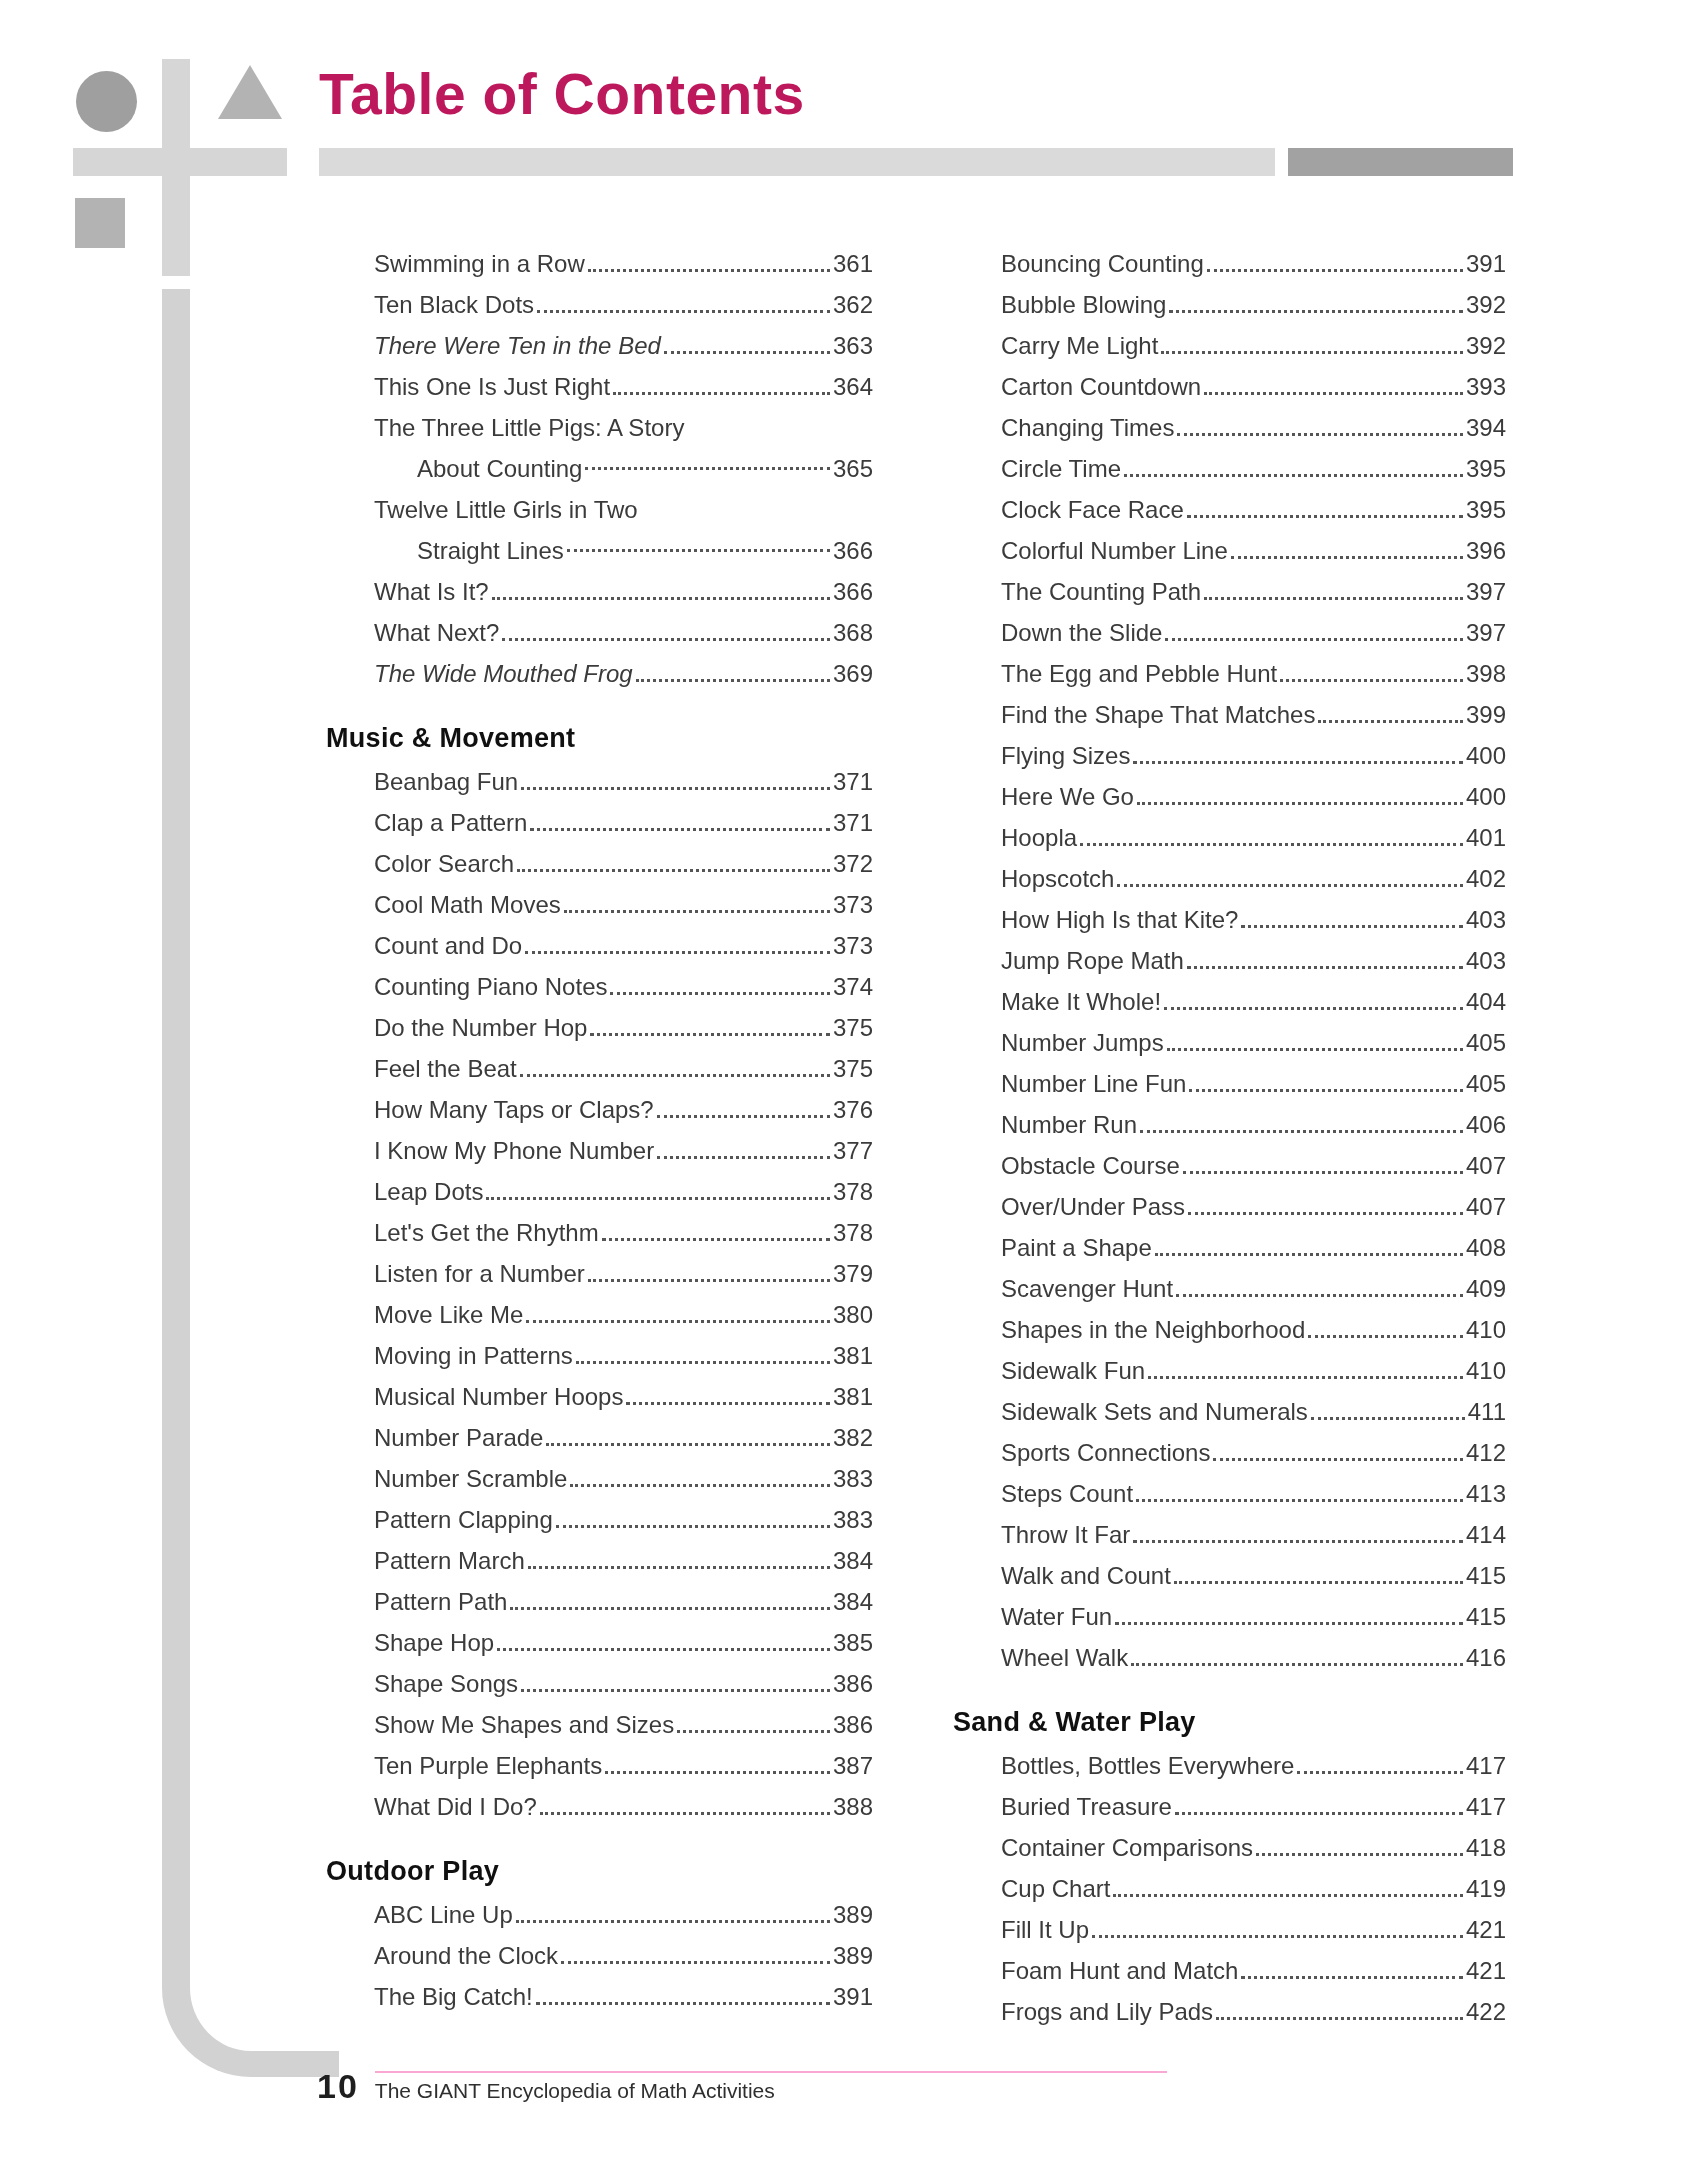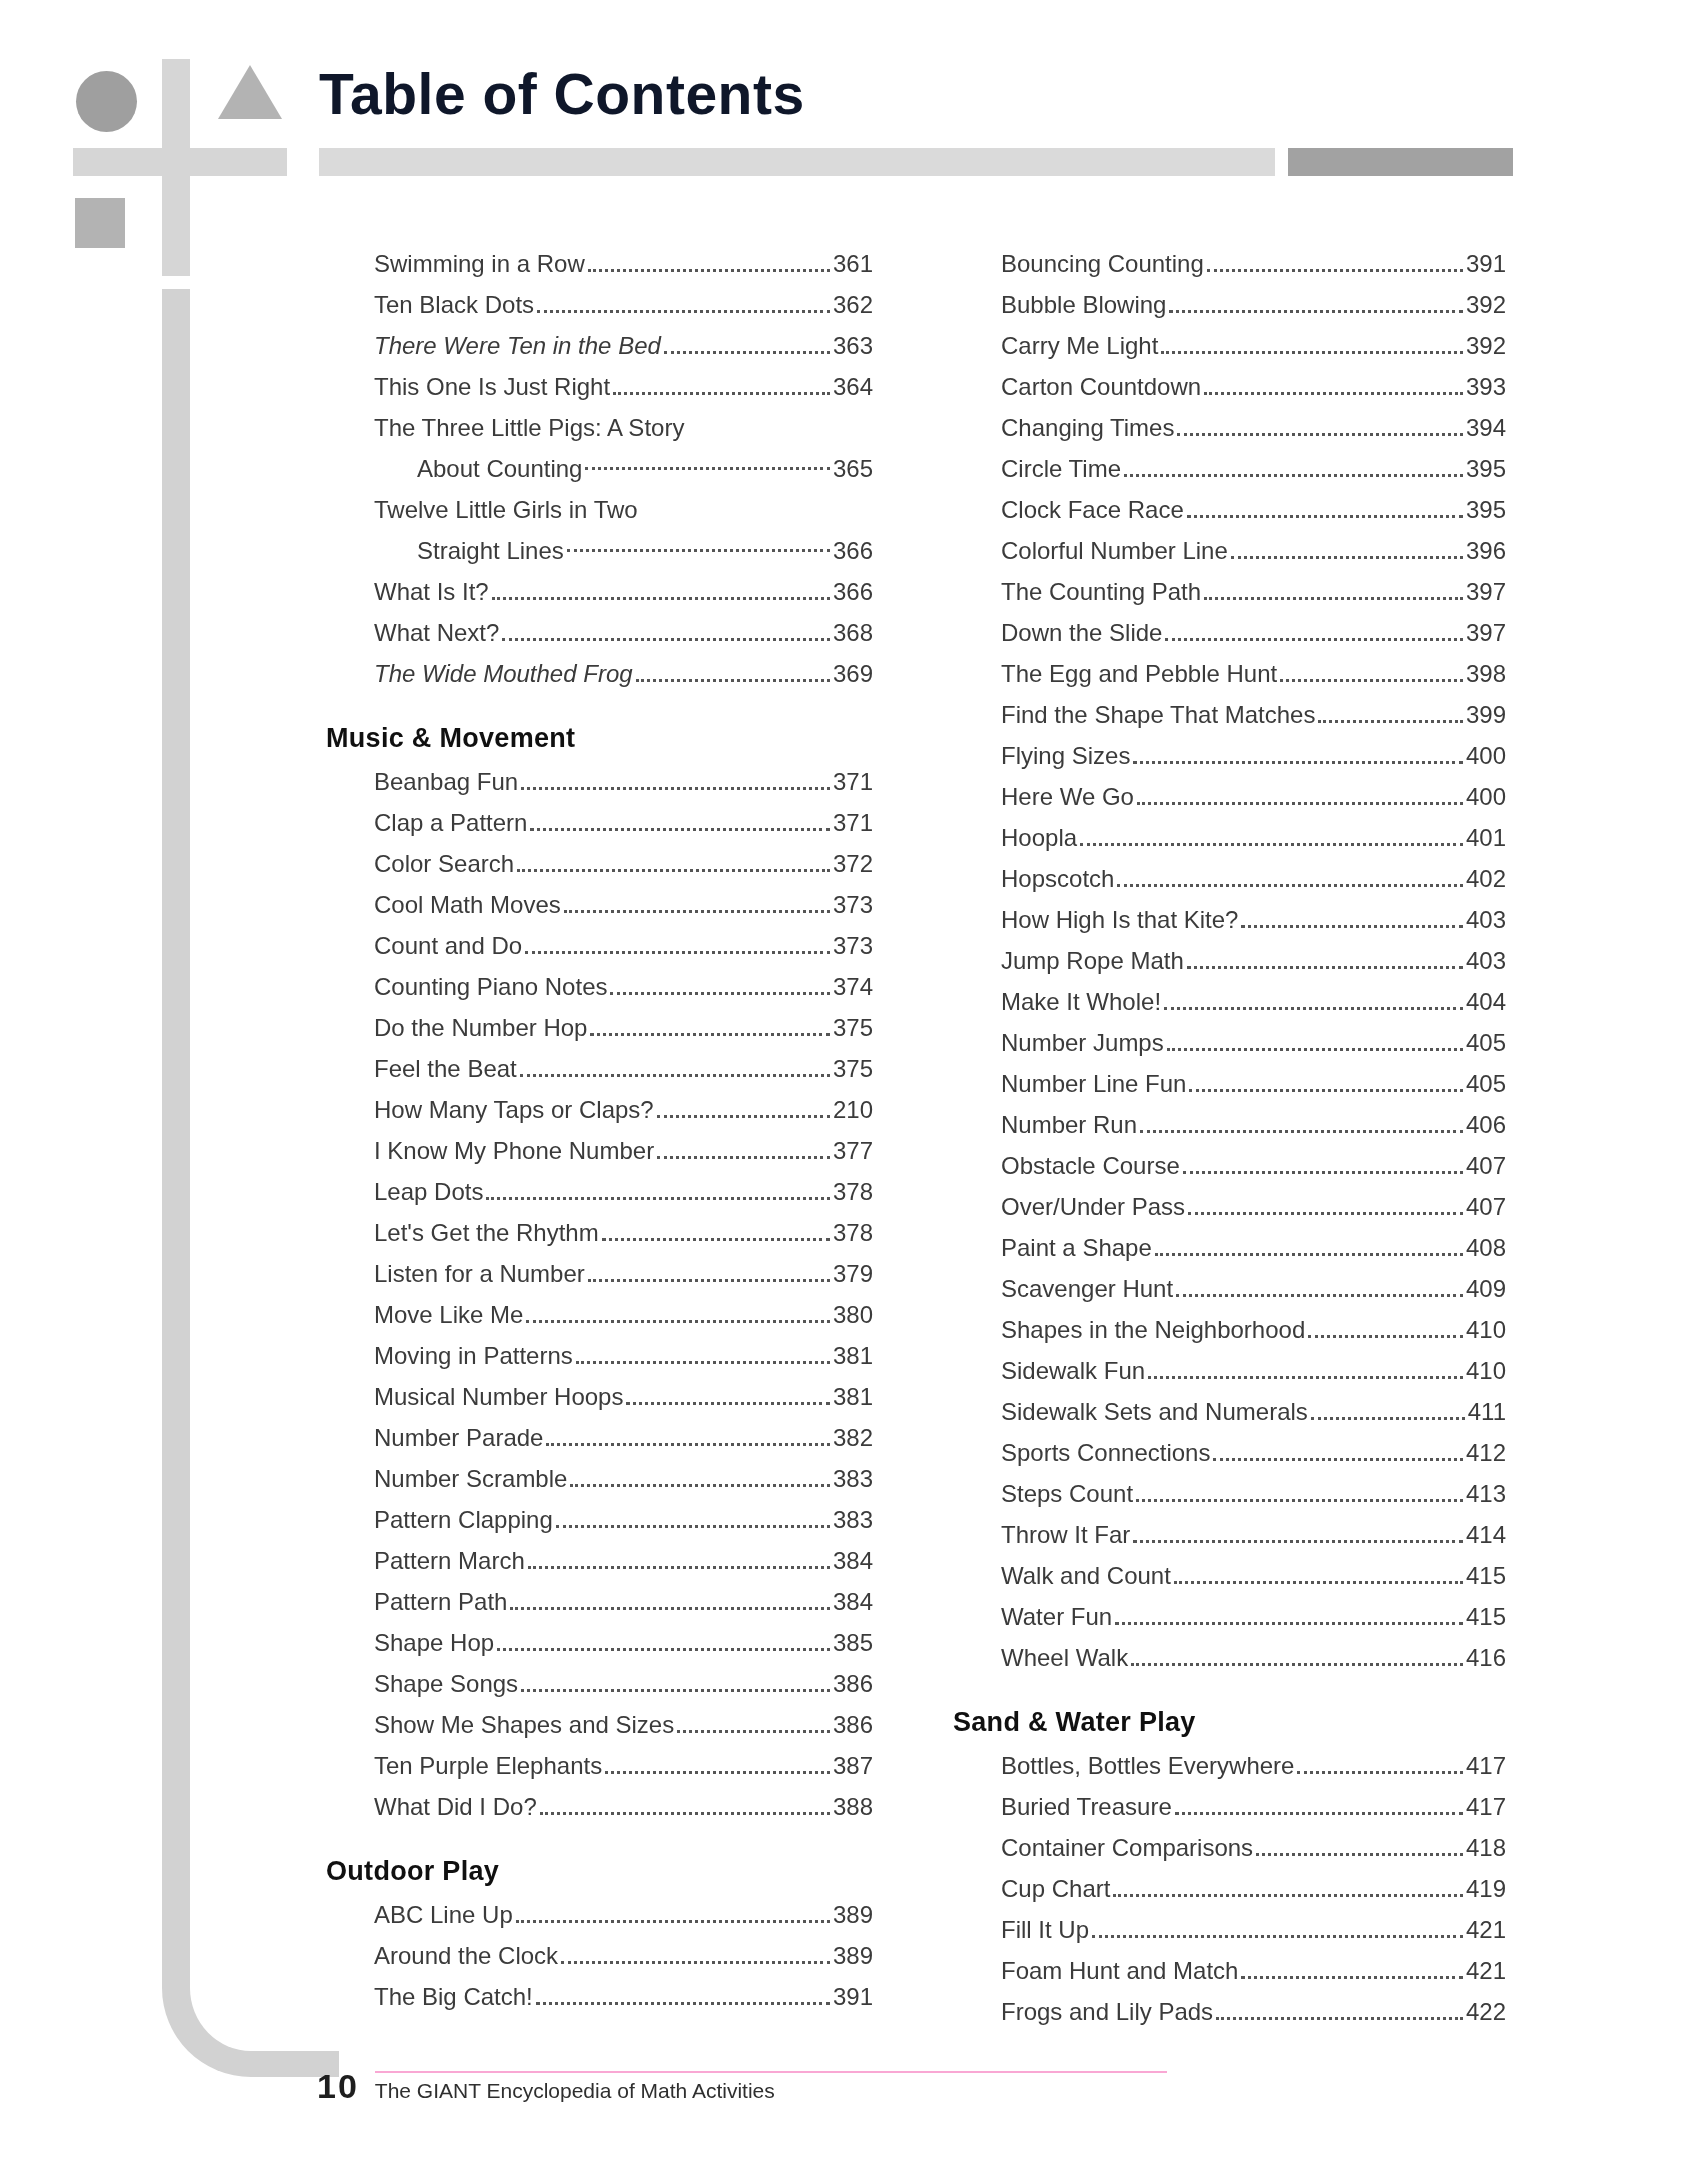--- a/index.html
+++ b/index.html
@@ -19,21 +19,21 @@
   .decor-triangle { position:absolute; left:218px; top:65px; width:0; height:0;
     border-left:32px solid transparent; border-right:32px solid transparent;
     border-bottom:54px solid #b3b3b3; }
   .decor-square { position:absolute; left:75px; top:198px; width:50px; height:50px; background:#b3b3b3; }
   .decor-edge { position:absolute; left:162px; top:289px; width:149px; height:1762px;
     border-left:28px solid #d2d2d2; border-bottom:26px solid #d2d2d2;
     border-bottom-left-radius:89px; }
 
   
   .page-title { position:absolute; left:319px; top:61px; font-size:57px; font-weight:700;
-    color:#0f172a; letter-spacing:0.5px; }
+    color:#be185d; letter-spacing:0.5px; }
   .title-bar-light { position:absolute; left:319px; top:148px; width:956px; height:28px; background:#dadada; }
   .title-bar-dark  { position:absolute; left:1288px; top:148px; width:225px; height:28px; background:#a2a2a2; }
 
   
   .toc { position:absolute; left:326px; top:243px; width:1188px; display:flex; }
   .col-left  { width:547px; margin-right:80px; flex:none; }
   .col-right { width:553px; flex:none; }
 
   .heading { font-size:27px; font-weight:700; color:#101010; line-height:41px;
     margin-top:24px; margin-bottom:2px; letter-spacing:0.3px; }
@@ -159,21 +159,21 @@
           <span class="num">375</span>
         </div>
         <div class="entry">
           <span class="t">Feel the Beat</span>
           <span class="leader"></span>
           <span class="num">375</span>
         </div>
         <div class="entry">
           <span class="t">How Many Taps or Claps?</span>
           <span class="leader"></span>
-          <span class="num">210</span>
+          <span class="num">376</span>
         </div>
         <div class="entry">
           <span class="t">I Know My Phone Number</span>
           <span class="leader"></span>
           <span class="num">377</span>
         </div>
         <div class="entry">
           <span class="t">Leap Dots</span>
           <span class="leader"></span>
           <span class="num">378</span>

